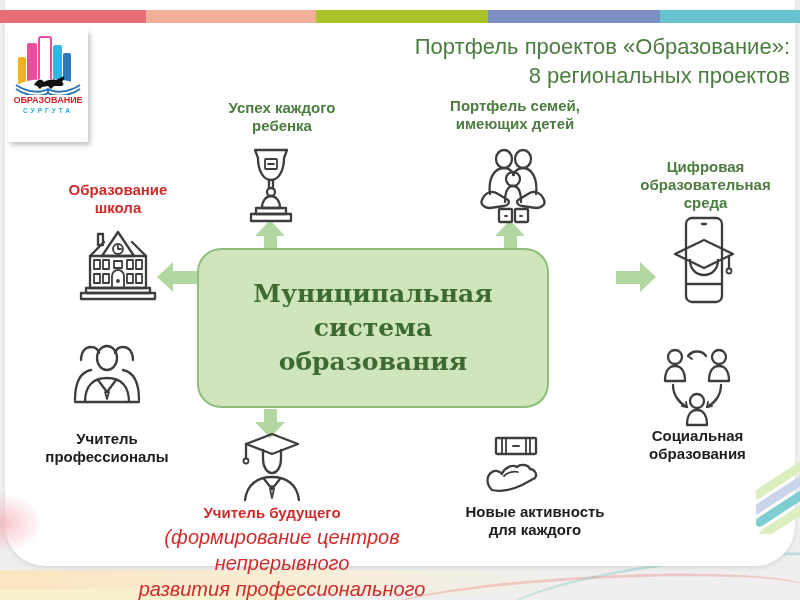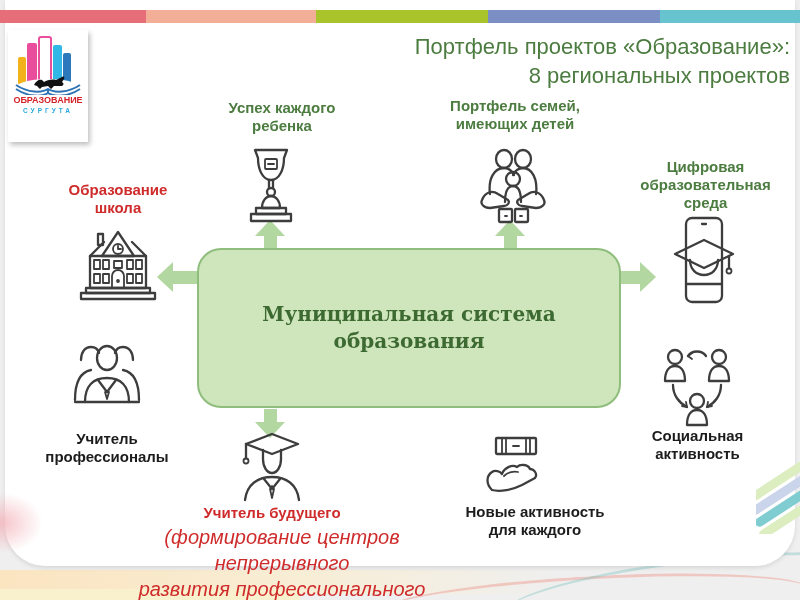--- a/index.html
+++ b/index.html
@@ -31,24 +31,24 @@
   .stripe span{height:100%;}
   
   .logo-card{position:absolute;left:8px;top:30px;width:80px;height:112px;background:#fff;z-index:3;
         box-shadow:2px 3px 5px rgba(0,0,0,.25);display:flex;flex-direction:column;align-items:center;padding-top:3px;box-sizing:border-box;}
   .logo-org{font-size:9px;font-weight:bold;color:#d42127;line-height:1.1;margin-top:1px;}
   .logo-city{font-size:6.5px;font-weight:bold;color:#29a8de;letter-spacing:3px;margin-top:1px;}
   
   .title{position:absolute;top:33px;right:10px;z-index:3;text-align:right;color:#4c7c40;
         font-size:22px;line-height:1.3;white-space:pre-line;}
   
-  .hub{position:absolute;left:197px;top:248px;width:424px;height:160px;z-index:3;box-sizing:border-box;
+  .hub{position:absolute;left:197px;top:248px;width:352px;height:160px;z-index:3;box-sizing:border-box;
         background:#cfe6bd;border:2px solid #8fbe7c;border-radius:24px;
         display:flex;align-items:center;justify-content:center;text-align:center;
-        font-family:"DejaVu Serif", serif;font-weight:bold;font-size:20px;color:#3c6a31;
+        font-family:"DejaVu Serif", serif;font-weight:bold;font-size:25px;color:#3c6a31;
         white-space:pre-line;line-height:1.35;}
   
   .arr{position:absolute;z-index:2;}
   .arr .stem{background:#b2d7a0;}
   .arr-v .stem{width:13px;height:13px;margin:0 auto;}
   .head-up{width:0;height:0;border-left:15px solid transparent;border-right:15px solid transparent;border-bottom:16px solid #b2d7a0;margin:0 auto;}
   .head-down{width:0;height:0;border-left:15px solid transparent;border-right:15px solid transparent;border-top:16px solid #b2d7a0;margin:0 auto;}
   .arr-h{display:flex;align-items:center;}
   .arr-h .stem{width:24px;height:13px;}
   .head-left{width:0;height:0;border-top:15px solid transparent;border-bottom:15px solid transparent;border-right:16px solid #b2d7a0;}
@@ -146,21 +146,21 @@
 <div class="lbl red" style="left:38px;top:181px;width:160px">Образование
 школа</div>
 <div class="lbl dark" style="left:17px;top:430px;width:180px">Учитель
 профессионалы</div>
 <div class="lbl red" style="left:152px;top:504px;width:240px">Учитель будущего</div>
 <div class="lbl red sub" style="left:108px;top:524px;width:348px">(формирование центров непрерывного
 развития профессионального мастерства)</div>
 <div class="lbl dark" style="left:425px;top:503px;width:220px">Новые активность
 для каждого</div>
 <div class="lbl dark" style="left:620px;top:427px;width:155px">Социальная
-активность</div>
+образования</div>
 
 <div class="icon" style="left:243px;top:146px">
   <svg width="56" height="80" viewBox="0 0 56 80">
     <path class="ln" d="M12,4 H44 L41,12 C41,24 36,34 28,34 C20,34 15,24 15,12 Z"></path>
     <rect class="ln thin" x="22" y="13" width="12" height="10" rx="1"></rect>
     <path class="ln thin" d="M25,18 H31"></path>
     <path class="ln" d="M26,34 V42 M30,34 V42"></path>
     <circle class="ln" cx="28" cy="46" r="4"></circle>
     <path class="ln" d="M19,62 C19,55 23,50 28,50 C33,50 37,55 37,62 Z"></path>
     <rect class="ln" x="13" y="62" width="30" height="6"></rect>

